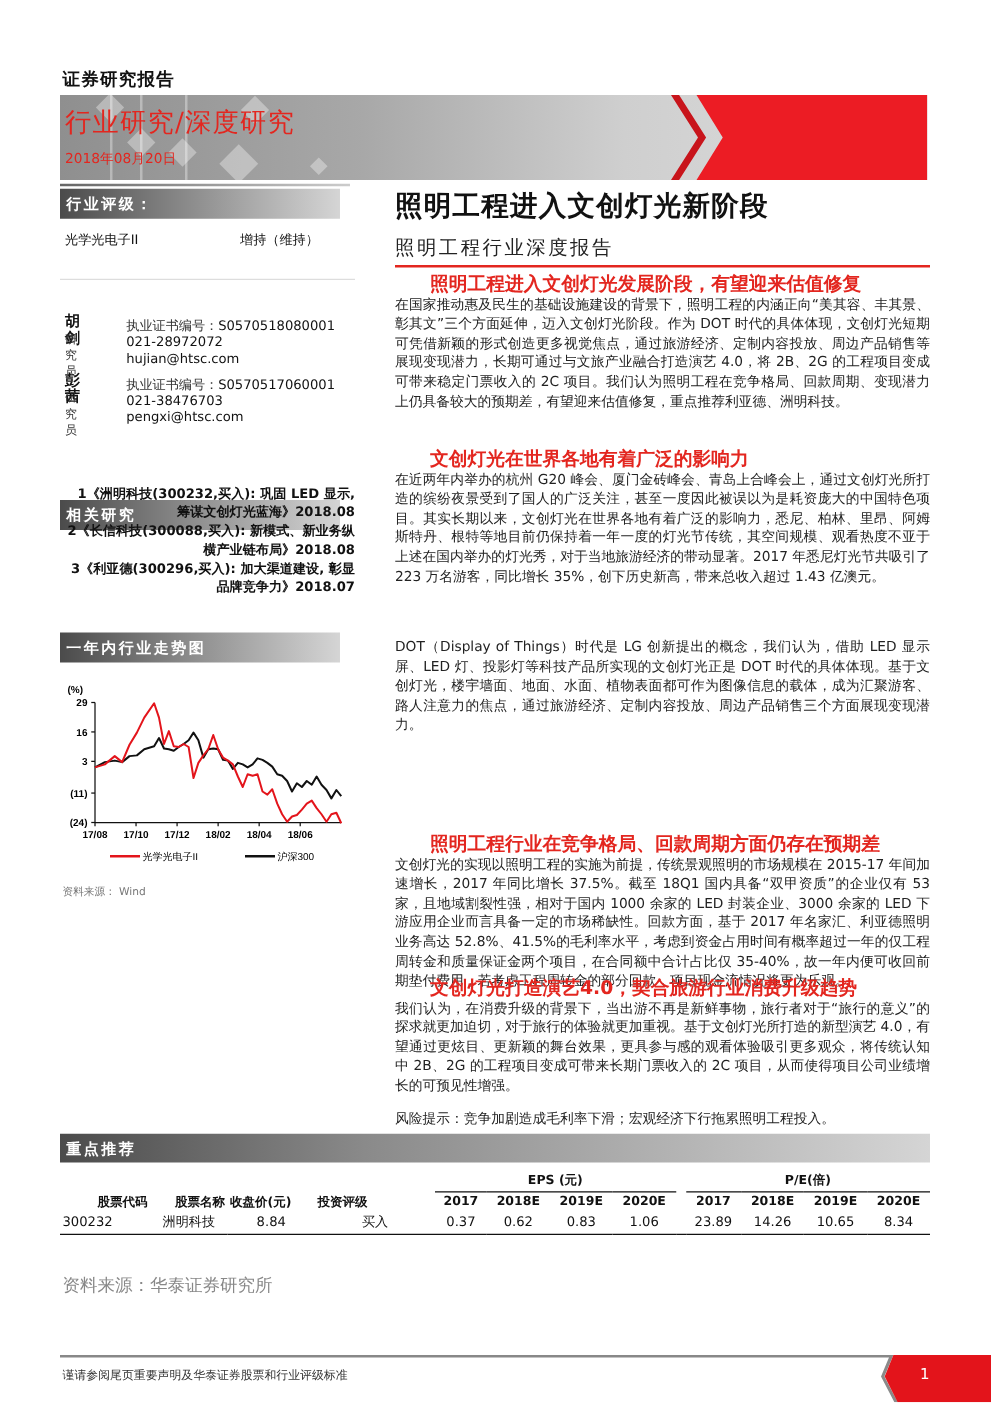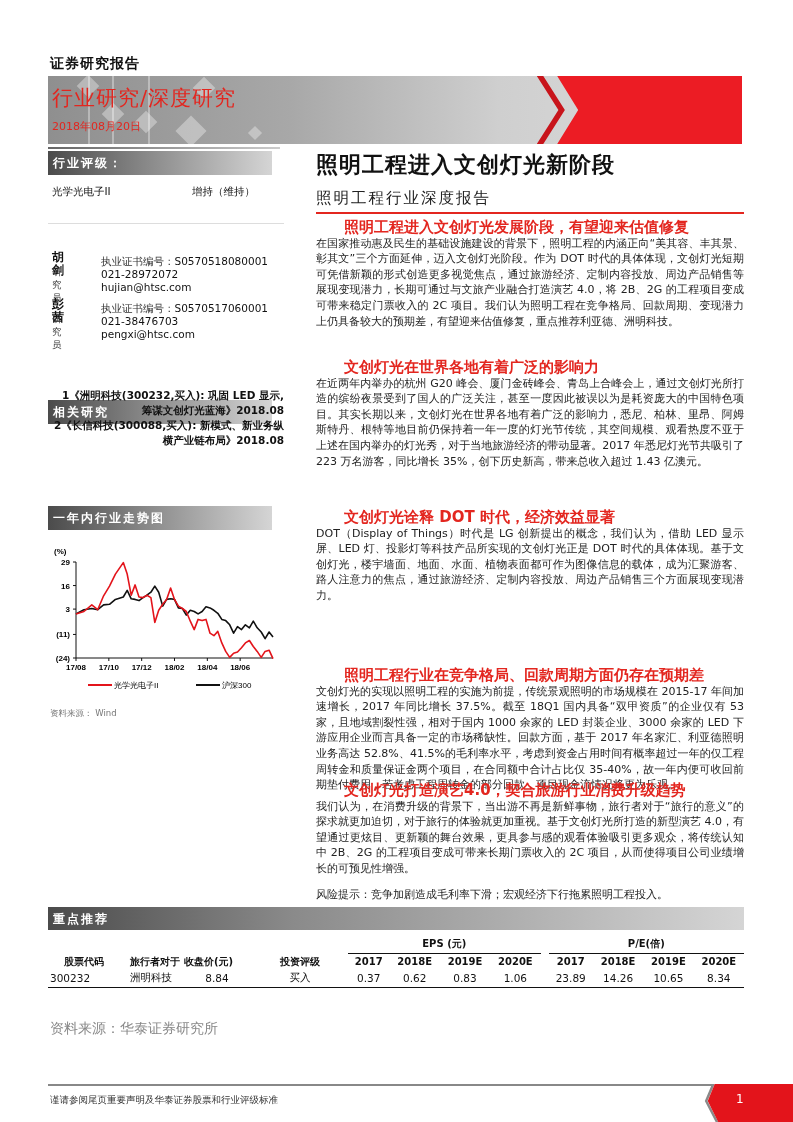--- a/index.html
+++ b/index.html
@@ -115,20 +115,21 @@
     <div><span class="lbl">执业证书编号：</span><span>S0570517060001</span></div>
     <div>021-38476703</div>
     <div>pengxi@htsc.com</div>
   </div>
 </div>
 
 <div class="sec-head" style="top:356px;margin-top:44px;">相关研究</div>
 <div class="related" style="top:388px;text-align:right;">
   <div>1《洲明科技(300232,买入): 巩固 LED 显示, 筹谋文创灯光蓝海》2018.08</div>
   <div>2《长信科技(300088,买入): 新模式、新业务纵横产业链布局》2018.08</div>
+  <div>3《利亚德(300296,买入): 加大渠道建设, 彰显品牌竞争力》2018.07</div>
 </div>
 
 <div class="sec-head" style="top:506px;">一年内行业走势图</div>
 <div class="chart-wrap">
   <svg id="trend-svg" viewBox="0 0 240 160">
       <line x1="28" y1="22" x2="28" y2="118" stroke="#111" stroke-width="1"></line>
       <line x1="28" y1="118" x2="225" y2="118" stroke="#111" stroke-width="1"></line>
       <text x="6" y="14" font-size="8" font-weight="bold">(%)</text>
       <line x1="25" y1="22" x2="28" y2="22" stroke="#111" stroke-width="1"></line>
       <text x="22" y="25" font-size="8" font-weight="bold" text-anchor="end">29</text>
@@ -168,21 +169,20 @@
 
 <div class="para" style="top:220px;">
   <span class="h">照明工程进入文创灯光发展阶段，有望迎来估值修复</span>
   <span>在国家推动惠及民生的基础设施建设的背景下，照明工程的内涵正向“美其容、丰其景、彰其文”三个方面延伸，迈入文创灯光阶段。作为 DOT 时代的具体体现，文创灯光短期可凭借新颖的形式创造更多视觉焦点，通过旅游经济、定制内容投放、周边产品销售等展现变现潜力，长期可通过与文旅产业融合打造演艺 4.0，将 2B、2G 的工程项目变成可带来稳定门票收入的 2C 项目。我们认为照明工程在竞争格局、回款周期、变现潜力上仍具备较大的预期差，有望迎来估值修复，重点推荐利亚德、洲明科技。</span>
 </div>
 <div class="para" style="top:360px;">
   <span class="h">文创灯光在世界各地有着广泛的影响力</span>
   <span>在近两年内举办的杭州 G20 峰会、厦门金砖峰会、青岛上合峰会上，通过文创灯光所打造的缤纷夜景受到了国人的广泛关注，甚至一度因此被误以为是耗资庞大的中国特色项目。其实长期以来，文创灯光在世界各地有着广泛的影响力，悉尼、柏林、里昂、阿姆斯特丹、根特等地目前仍保持着一年一度的灯光节传统，其空间规模、观看热度不亚于上述在国内举办的灯光秀，对于当地旅游经济的带动显著。2017 年悉尼灯光节共吸引了 223 万名游客，同比增长 35%，创下历史新高，带来总收入超过 1.43 亿澳元。</span>
 </div>
 <div class="para" style="top:510px;">
-  <span class="h">文创灯光诠释 DOT 时代，经济效益显著</span>
   <span>DOT（Display of Things）时代是 LG 创新提出的概念，我们认为，借助 LED 显示屏、LED 灯、投影灯等科技产品所实现的文创灯光正是 DOT 时代的具体体现。基于文创灯光，楼宇墙面、地面、水面、植物表面都可作为图像信息的载体，成为汇聚游客、路人注意力的焦点，通过旅游经济、定制内容投放、周边产品销售三个方面展现变现潜力。</span>
 </div>
 <div class="para" style="top:620px;margin-top:48px;">
   <span class="h">照明工程行业在竞争格局、回款周期方面仍存在预期差</span>
   <span>文创灯光的实现以照明工程的实施为前提，传统景观照明的市场规模在 2015-17 年间加速增长，2017 年同比增长 37.5%。截至 18Q1 国内具备“双甲资质”的企业仅有 53 家，且地域割裂性强，相对于国内 1000 余家的 LED 封装企业、3000 余家的 LED 下游应用企业而言具备一定的市场稀缺性。回款方面，基于 2017 年名家汇、利亚德照明业务高达 52.8%、41.5%的毛利率水平，考虑到资金占用时间有概率超过一年的仅工程周转金和质量保证金两个项目，在合同额中合计占比仅 35-40%，故一年内便可收回前期垫付费用，若考虑工程周转金的部分回款，项目现金流情况将更为乐观。</span>
 </div>
 <div class="para" style="top:783px;">
   <span class="h">文创灯光打造演艺4.0，契合旅游行业消费升级趋势</span>
   <span>我们认为，在消费升级的背景下，当出游不再是新鲜事物，旅行者对于“旅行的意义”的探求就更加迫切，对于旅行的体验就更加重视。基于文创灯光所打造的新型演艺 4.0，有望通过更炫目、更新颖的舞台效果，更具参与感的观看体验吸引更多观众，将传统认知中 2B、2G 的工程项目变成可带来长期门票收入的 2C 项目，从而使得项目公司业绩增长的可预见性增强。</span>
 </div>
@@ -191,24 +191,24 @@
 <div class="rec-head">重点推荐</div>
 <table class="rec">
   <tbody>
       <tr>
     <th colspan="4" style="width:300px;"></th>
     <th colspan="4" class="grp">EPS (元)</th>
     <th style="width:8px;"></th>
     <th colspan="4" class="grp">P/E(倍)</th>
   </tr>
   <tr>
-    <th style="text-align:center;width:72px;">股票代码</th>
-    <th style="text-align:right;width:62px;">旅行者对于</th>
+    <th style="text-align:right;width:72px;">股票代码</th>
+    <th style="text-align:right;width:62px;">股票名称</th>
     <th style="text-align:left;width:70px;">收盘价(元)</th>
-    <th style="text-align:center;width:96px;">投资评级</th>
+    <th style="text-align:left;width:96px;">投资评级</th>
     <th class="num">2017</th>
     <th class="num">2018E</th>
     <th class="num">2019E</th>
     <th class="num">2020E</th>
     <th></th>
     <th class="num">2017</th>
     <th class="num">2018E</th>
     <th class="num">2019E</th>
     <th class="num">2020E</th>
   </tr>

